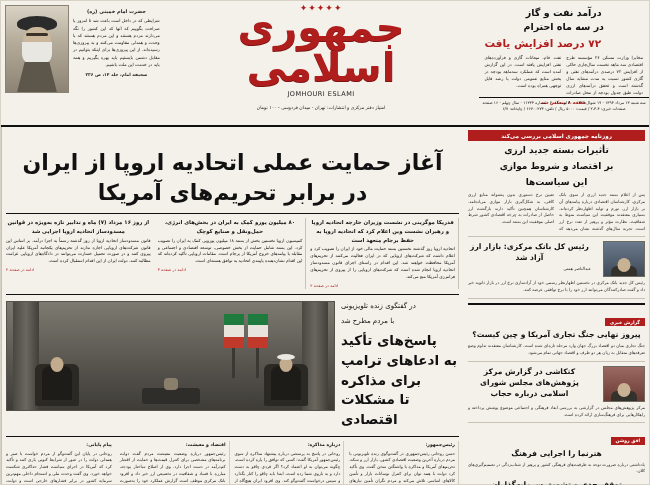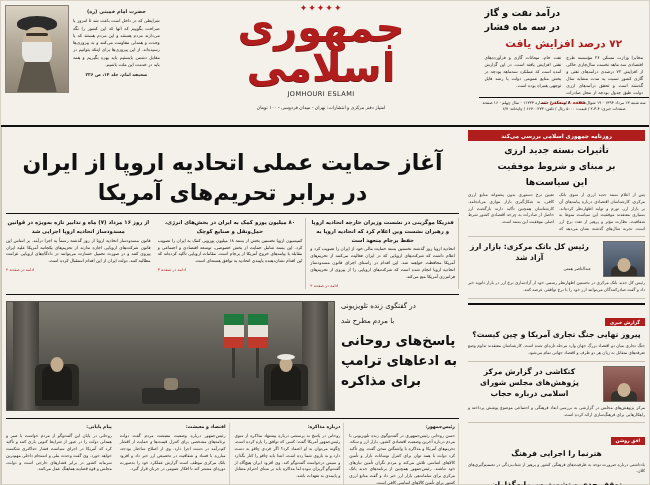--- a/index.html
+++ b/index.html
@@ -110,24 +110,24 @@
     line-height:1.6;
     direction:rtl;
   }
   .mast-left{
     width:178px;
     box-sizing:border-box;
     padding:5px 6px;
     direction:rtl;
   }
   .mast-left .hl{
-    font-size:9.5px;font-weight:bold;line-height:1.45;color:#111;text-align:left;
+    font-size:9.5px;font-weight:bold;line-height:1.45;color:#111;text-align:center;
   }
   .mast-left .hl-red{
-    color:#b01d1d;font-size:10.5px;font-weight:bold;text-align:center;margin-top:3px;
+    color:#b01d1d;font-size:10.5px;font-weight:bold;text-align:left;margin-top:3px;
   }
   .mast-left .sub{
     margin-top:5px;font-size:4.4px;line-height:1.6;text-align:justify;color:#222;
     column-count:2;column-gap:5px;
   }
   .mast-left .kicker{
     margin-top:4px;font-size:4.6px;text-align:center;color:#b01d1d;font-weight:bold;
   }
 
   
@@ -274,21 +274,21 @@
 </style>
 </head>
 <body>
 
 <div class="page">
 
   <div class="masthead">
 
     <div class="mast-left">
       <div class="hl">درآمد نفت و گاز</div>
-      <div class="hl">در سه ماه فشار</div>
+      <div class="hl">در سه ماه احترام</div>
       <div class="hl-red">۷۲ درصد افزایش یافت</div>
       <div class="sub">مخابرا وزارت مسکن ۲۶ مؤسسه طرح اقتصادی سه ماهه نخست سال‌جاری حاکی از افزایش ۷۲ درصدی درآمدهای نفتی و گازی کشور نسبت به مدت مشابه سال گذشته است و تحقق درآمدهای ارزی دولت طبق جدول بودجه از محل صادرات نفت خام، میعانات گازی و فرآورده‌های نفتی افزایش یافته است. در این گزارش آمده است که عملکرد سه‌ماهه بودجه در بخش منابع عمومی دولت با رشد قابل توجهی همراه بوده است.</div>
       <div class="kicker">صفحه ۸ منعکس شد</div>
     </div>
 
     <div class="mast-mid">
       <div class="logo-crown">✦✦✦✦✦</div>
       <div class="logo-fa">جمهوری اسلامی</div>
       <div class="logo-en">JOMHOURI ESLAMI</div>
       <div class="banner-line">امتیاز دفتر مرکزی و انتشارات: تهران - میدان فردوسی - ۱۰۰ تومان</div>
@@ -316,21 +316,21 @@
   </div>
 
   <div class="content">
 
     <div class="col-side">
 
       <div class="side-bar-title">روزنامه جمهوری اسلامی بررسی می‌کند</div>
 
       <div class="side-item">
         <h3>تأثیرات بسته جدید ارزی</h3>
-        <h3>بر مبنای و شروط موفقیت</h3>
+        <h3>بر اقتصاد و شروط موازی</h3>
         <h3>این سیاست‌ها</h3>
         <p class="two">پس از اعلام بسته جدید ارزی از سوی بانک مرکزی، کارشناسان اقتصادی درباره پیامدهای آن بر بازار ارز، تورم و تولید اظهارنظر کرده‌اند. بسیاری معتقدند موفقیت این سیاست منوط به شفافیت، نظارت مؤثر و پرهیز از تعدد نرخ ارز است. تجربه سال‌های گذشته نشان می‌دهد که تعیین نرخ دستوری بدون پشتوانه منابع ارزی کافی، به شکل‌گیری بازار موازی می‌انجامد. کارشناسان همچنین تأکید دارند بازگشت ارز حاصل از صادرات به چرخه اقتصادی کشور شرط اصلی موفقیت این بسته است.</p>
       </div>
 
       <div class="side-item">
         <div class="side-row">
           <div class="thumb blue">
             <div class="t-body"></div>
             <div class="t-head"></div>
           </div>
@@ -398,23 +398,24 @@
           <span>قانون مسدودساز اتحادیه اروپا از روز گذشته رسماً به اجرا درآمد. بر اساس این قانون شرکت‌های اروپایی اجازه ندارند از تحریم‌های یکجانبه آمریکا علیه ایران پیروی کنند و در صورت تحمیل خسارت می‌توانند در دادگاه‌های اروپایی غرامت مطالبه کنند. دولت ایران از این اقدام استقبال کرده است.</span>
           <span class="t-more">ادامه در صفحه ۲</span>
         </div>
       </div>
 
       <div class="interview">
         <div class="iv-text">
           <div class="iv-kicker">در گفتگوی زنده تلویزیونی</div>
           <div class="iv-kicker">با مردم مطرح شد</div>
           <div class="iv-title">
-            <span>پاسخ‌های روحانی</span>
+            <span>پاسخ‌های تأکید</span>
             <span>به ادعاهای ترامپ</span>
             <span>برای مذاکره</span>
+            <span>تا مشکلات اقتصادی</span>
           </div>
         </div>
         <div class="photo">
           <div class="wall"></div>
           <div class="curtain c1"></div>
           <div class="curtain c2"></div>
           <div class="flagpole" style="right:75px;"></div>
           <div class="flagpole" style="right:99px;"></div>
           <div class="flag fl1">
             <div class="s1"></div>

